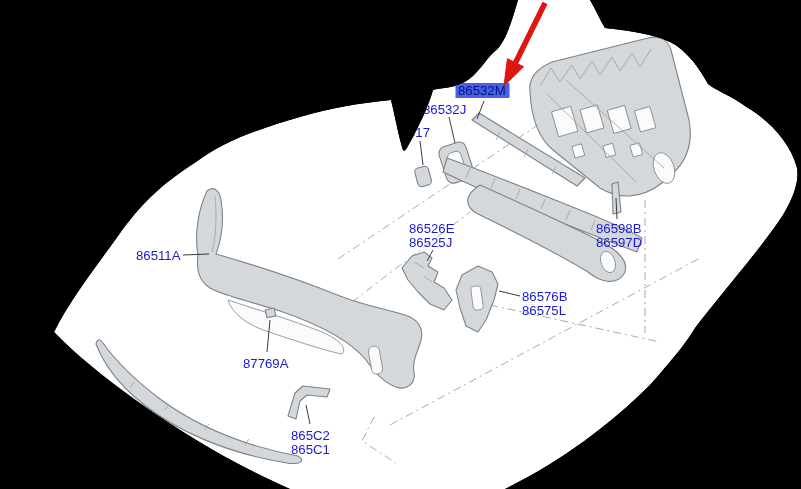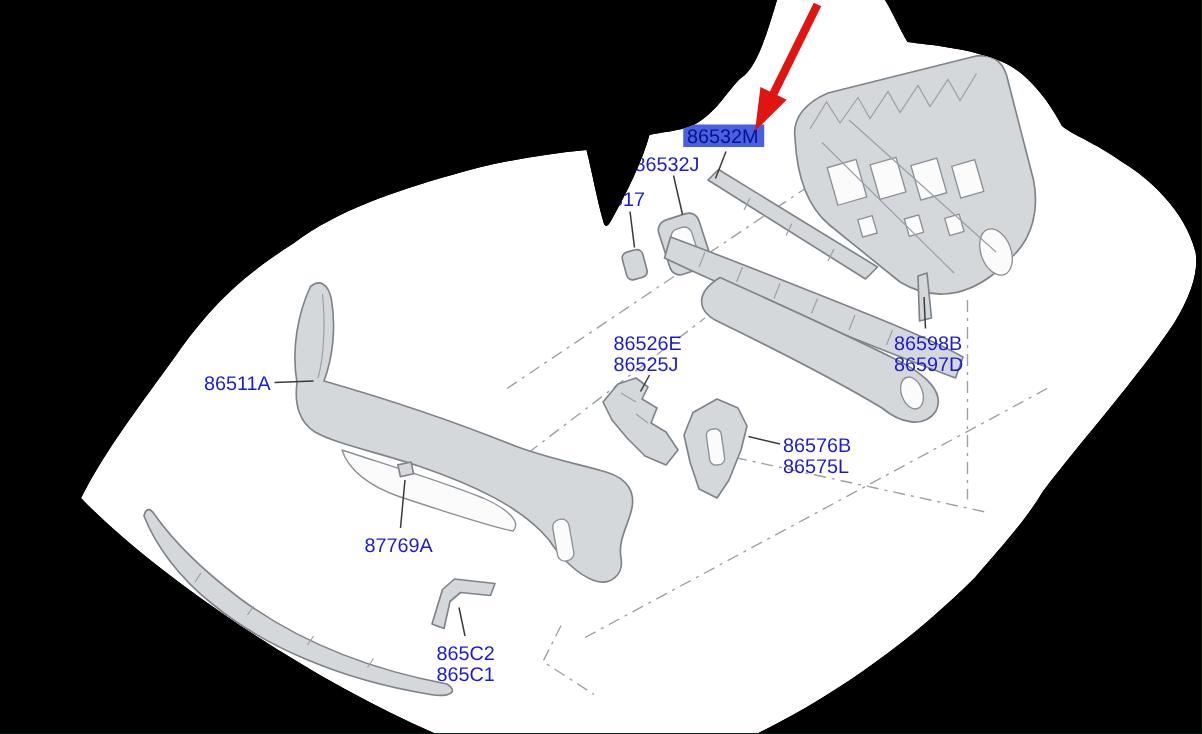--- a/index.html
+++ b/index.html
@@ -1,16 +1,16 @@
 <!DOCTYPE html>
 <html><head>
 <meta charset="utf-8">
 <style>
   html,body{margin:0;padding:0;background:#000;width:801px;height:489px;overflow:hidden;}
-  #stage{position:relative;width:801px;height:489px;background:#15803d;}
+  #stage{position:relative;width:801px;height:489px;background:#737373;}
   svg{display:block;}
   text.part-label{font-family:"Liberation Sans",sans-serif;font-size:13.2px;}
   .outline{stroke:#7d838a;stroke-width:1.1;fill:#d5d8db;stroke-linejoin:round;}
   .outline-light{stroke:#8a9096;stroke-width:0.9;fill:#fbfbfc;stroke-linejoin:round;}
   .detail{stroke:#9aa0a6;stroke-width:0.8;fill:none;}
   .leader{stroke:#3a3a3a;stroke-width:1;fill:none;}
   .dashline{stroke:#9aa0a6;stroke-width:0.9;fill:none;stroke-dasharray:8 4 2 4;}
 </style>
 </head>
 <body>

